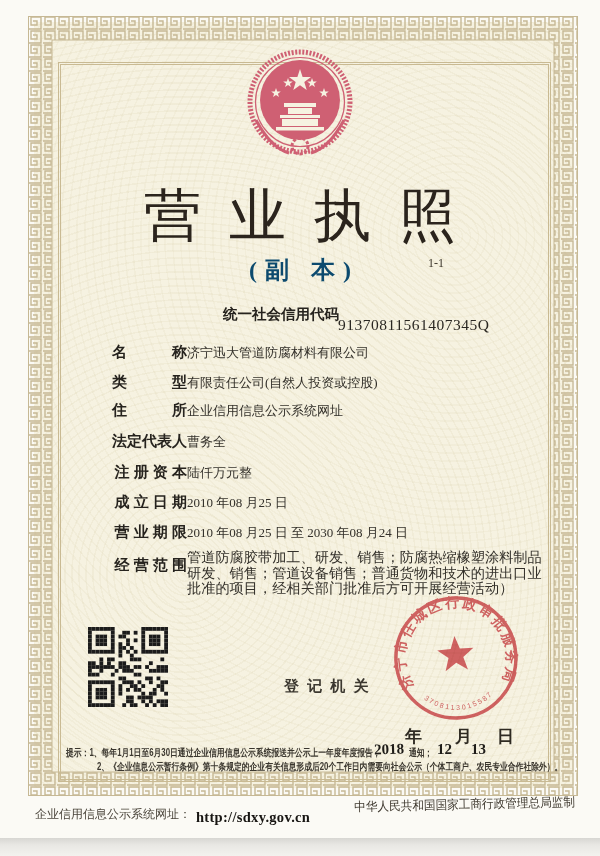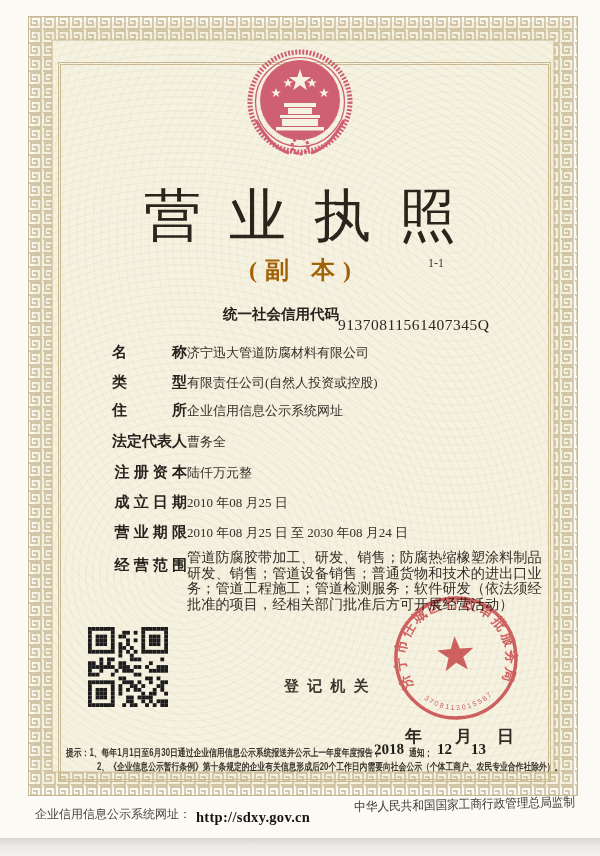--- a/index.html
+++ b/index.html
@@ -16,21 +16,21 @@
     border:3px double #c9ba93;z-index:2;}
   .scan-edge{position:absolute;left:0;right:0;top:838px;height:18px;z-index:1;
     background:linear-gradient(180deg,#d7d6d2 0,#e9e8e4 40%,#f3f2ee 100%);}
   .z{position:absolute;z-index:5;}
   
   .emblem{left:243px;top:46px;width:114px;height:124px;}
   
   .title{left:0;right:0;top:180px;text-align:center;font-family:"Liberation Serif","DejaVu Serif",serif;
     font-weight:400;font-size:57px;letter-spacing:28px;padding-left:28px;color:#2b241d;line-height:72px;}
   .subtitle{left:0;right:0;top:254px;text-align:center;font-family:"Liberation Serif","DejaVu Serif",serif;
-    font-weight:600;font-size:24px;letter-spacing:8px;padding-left:8px;color:#a16207;}
+    font-weight:600;font-size:24px;letter-spacing:8px;padding-left:8px;color:#0c4a6e;}
   .page-no{left:428px;top:256px;font-family:"Liberation Serif","DejaVu Serif",serif;font-size:12px;color:#3c362c;}
   
   .cc-label{left:223px;top:305px;font-size:14.5px;font-weight:700;color:#26231e;}
   .cc-value{left:338px;top:316px;font-family:"Liberation Serif","DejaVu Serif",serif;font-size:15.5px;
     letter-spacing:.5px;color:#2a2722;}
   
   .row{position:absolute;left:93px;z-index:5;white-space:nowrap;}
   .lbl{display:inline-block;width:94px;font-size:15px;font-weight:700;color:#26231e;vertical-align:top;text-align:right;}
   .val{font-family:Liberation Serif, serif;font-size:13px;color:#33302a;}
   .scope-text{left:187px;top:550px;width:362px;font-family:"Liberation Serif","DejaVu Serif",serif;
@@ -123,21 +123,20 @@
   </div>
   <div class="row" style="top:523px">
     <span class="lbl">营 业 期 限</span><span class="val">2010 年08 月25 日 至 2030 年08 月24 日</span>
   </div>
   <div class="row" style="top:556px">
     <span class="lbl">经 营 范 围</span>
   </div>
   <div class="z scope-text">
     <div>管道防腐胶带加工、研发、销售；防腐热缩橡塑涂料制品</div>
     <div>研发、销售；管道设备销售；普通货物和技术的进出口业</div>
-    <div>务；管道工程施工；管道检测服务；软件研发（依法须经</div>
     <div>批准的项目，经相关部门批准后方可开展经营活动）</div>
   </div>
 
   <svg class="z qr" id="qr" width="80" height="80" viewBox="0 0 80 80" fill="#1b1b1b">
       <rect x="0.00" y="0.00" width="3.81" height="3.81"></rect>
       <rect x="3.81" y="0.00" width="3.81" height="3.81"></rect>
       <rect x="7.62" y="0.00" width="3.81" height="3.81"></rect>
       <rect x="11.43" y="0.00" width="3.81" height="3.81"></rect>
       <rect x="15.24" y="0.00" width="3.81" height="3.81"></rect>
       <rect x="19.05" y="0.00" width="3.81" height="3.81"></rect>

